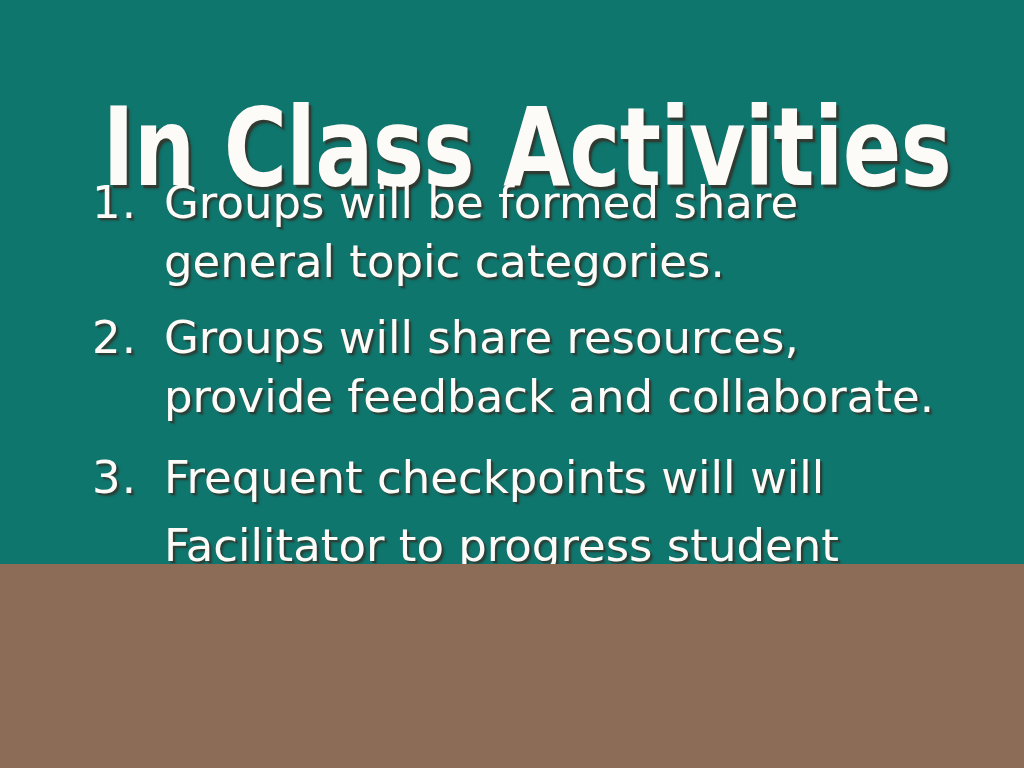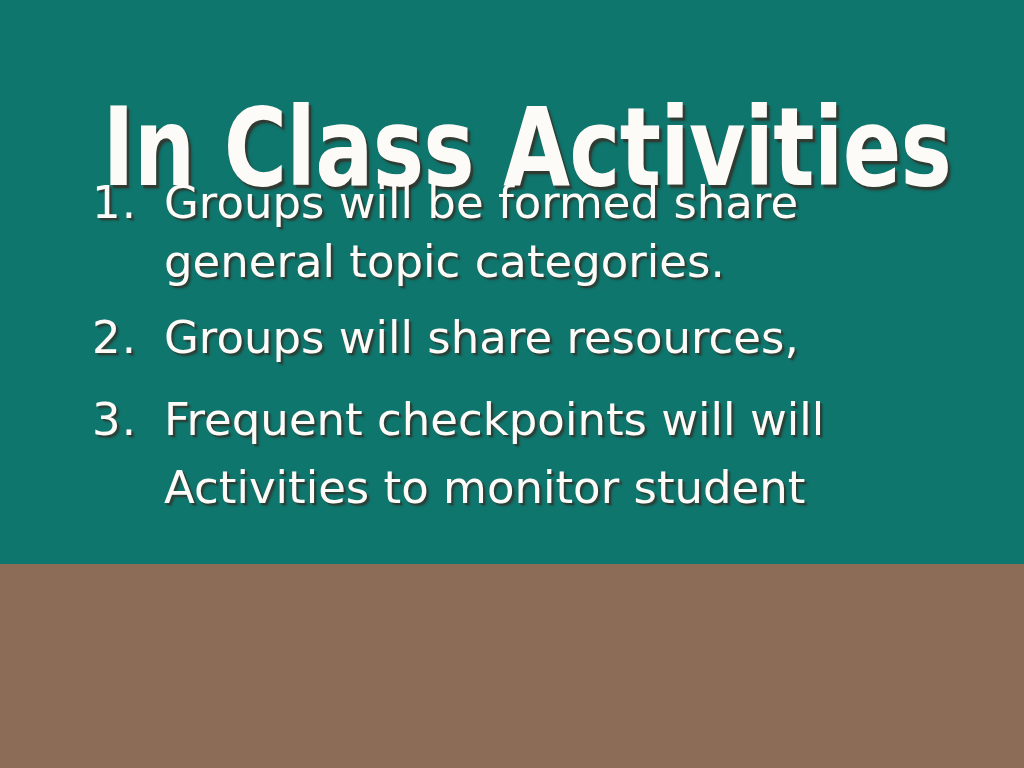--- a/index.html
+++ b/index.html
@@ -106,26 +106,27 @@
       <span class="item-text">
         <span class="ln">Groups will be formed share</span>
         <span class="ln">general topic categories.</span>
       </span>
     </li>
 
     <li class="list-item lh-tight">
       <span class="item-marker">2.</span>
       <span class="item-text">
         <span class="ln">Groups will share resources,</span>
+        <span class="ln">provide feedback and collaborate.</span>
       </span>
     </li>
 
     <li class="list-item lh-loose">
       <span class="item-marker">3.</span>
       <span class="item-text">
         <span class="ln">Frequent checkpoints will will</span>
-        <span class="ln">Activities to monitor student</span>
+        <span class="ln">Facilitator to progress student</span>
       </span>
     </li>
 
   </ol>
 
 </div>
 
 </body></html>

